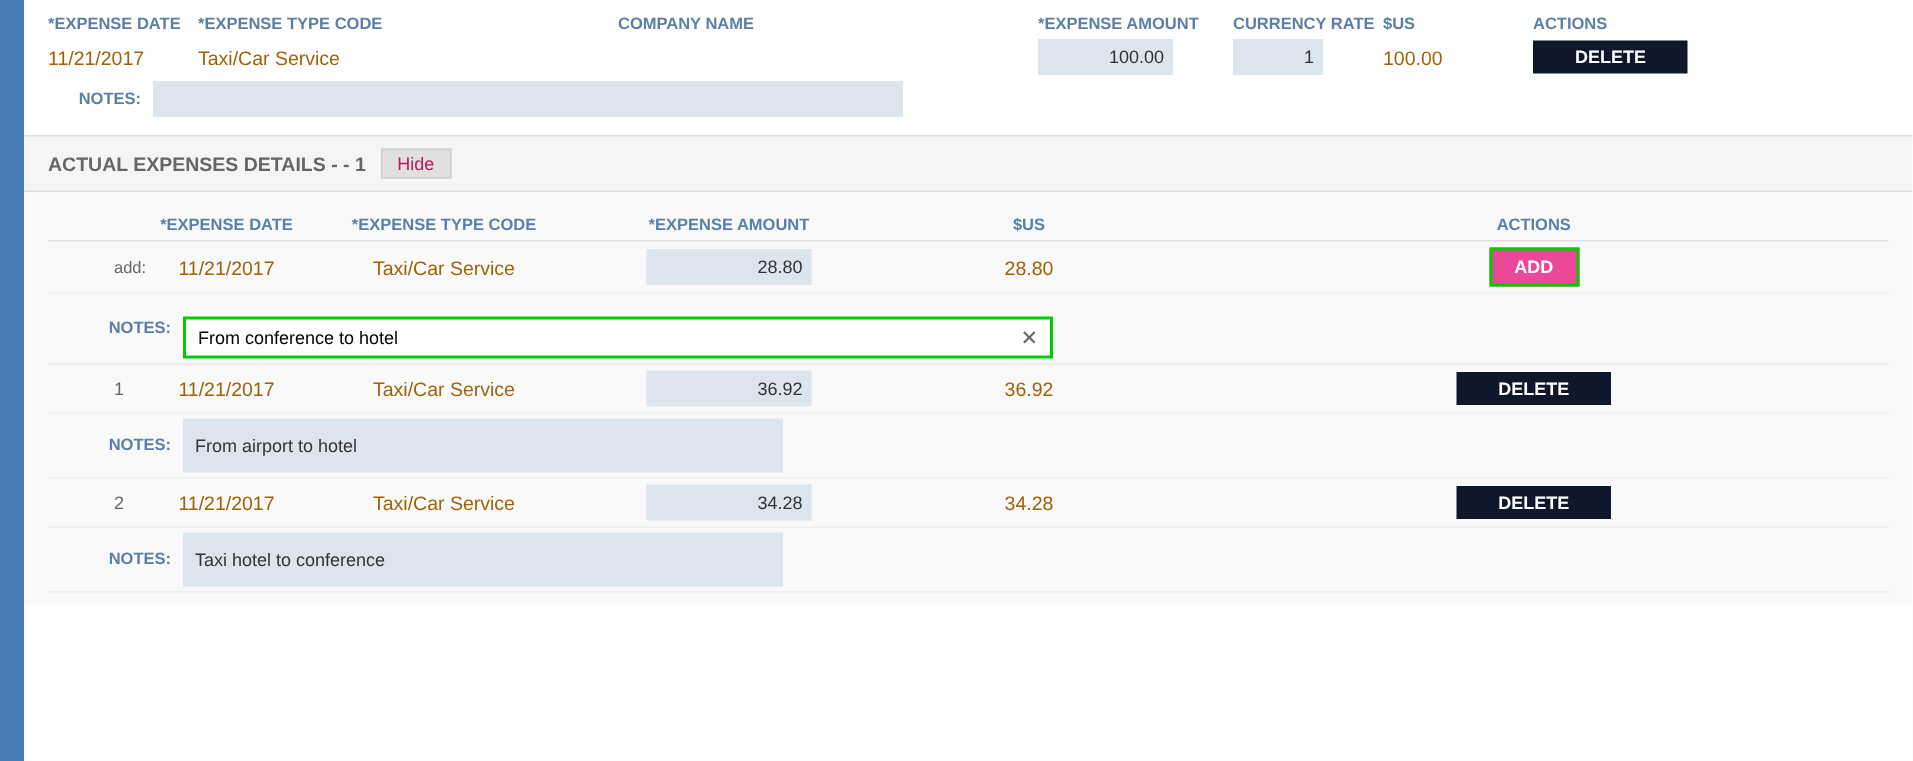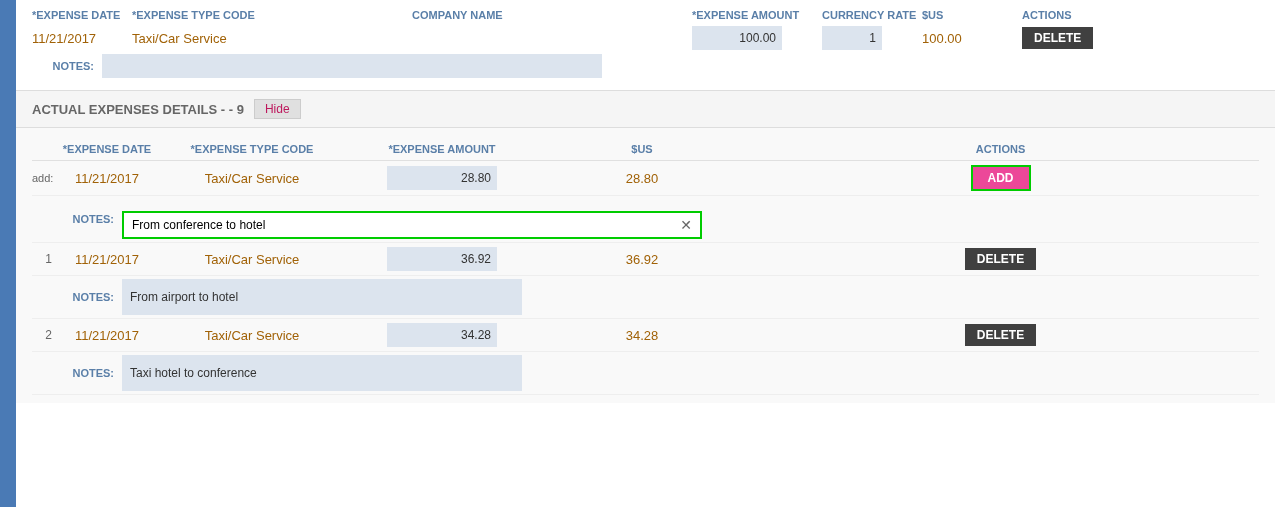--- a/index.html
+++ b/index.html
@@ -91,22 +91,23 @@
       display: flex;
       align-items: center;
       padding: 4px 0;
       border-bottom: 1px solid #eee;
     }
 
     .row-num {
       width: 20px;
       color: #666;
       font-size: 12px;
-      text-align: right;
+      text-align: left;
       flex-shrink: 0;
+      margin-left: 44px;
     }
 
     .col-date { width: 110px; flex-shrink: 0; text-align: center; }
     .col-type { width: 180px; flex-shrink: 0; text-align: center; }
     .col-amount { width: 200px; flex-shrink: 0; text-align: center; }
     .col-sus { width: 200px; flex-shrink: 0; text-align: center; }
     .col-actions { flex: 1; text-align: center; }
 
     .col-header-h { color: #5a7fa8; font-size: 11px; font-weight: bold; text-transform: uppercase; }
 
@@ -115,24 +116,24 @@
       border: none;
       height: 24px;
       width: 110px;
       text-align: right;
       padding-right: 6px;
       font-size: 12px;
       color: #333;
     }
 
     .delete-btn {
-      background: #404040;
+      background: #0f172a;
       color: white;
       border: none;
-      padding: 4px 12px;
+      padding: 4px 28px;
       font-size: 12px;
       cursor: pointer;
       font-weight: bold;
     }
 
     .add-btn {
       background: #ec4899;
       color: white;
       border: 2px solid #00cc00;
       padding: 4px 12px;
@@ -285,21 +286,21 @@
       </div>
     </div>
 
     <div class="notes-row">
       <span class="notes-label">NOTES:</span>
       <div style="background:#dce4ee; height:24px; width:500px;"></div>
     </div>
   </div>
 
   <div class="actual-expenses-header">
-    <span class="actual-expenses-title">ACTUAL EXPENSES DETAILS - - 9</span>
+    <span class="actual-expenses-title">ACTUAL EXPENSES DETAILS - - 1</span>
     <button class="hide-btn">Hide</button>
   </div>
 
   <div class="details-section">
 
     <div class="detail-headers">
       <div class="row-num"></div>
       <div class="col-date">
         <span class="col-header-h">*EXPENSE DATE</span>
       </div>

